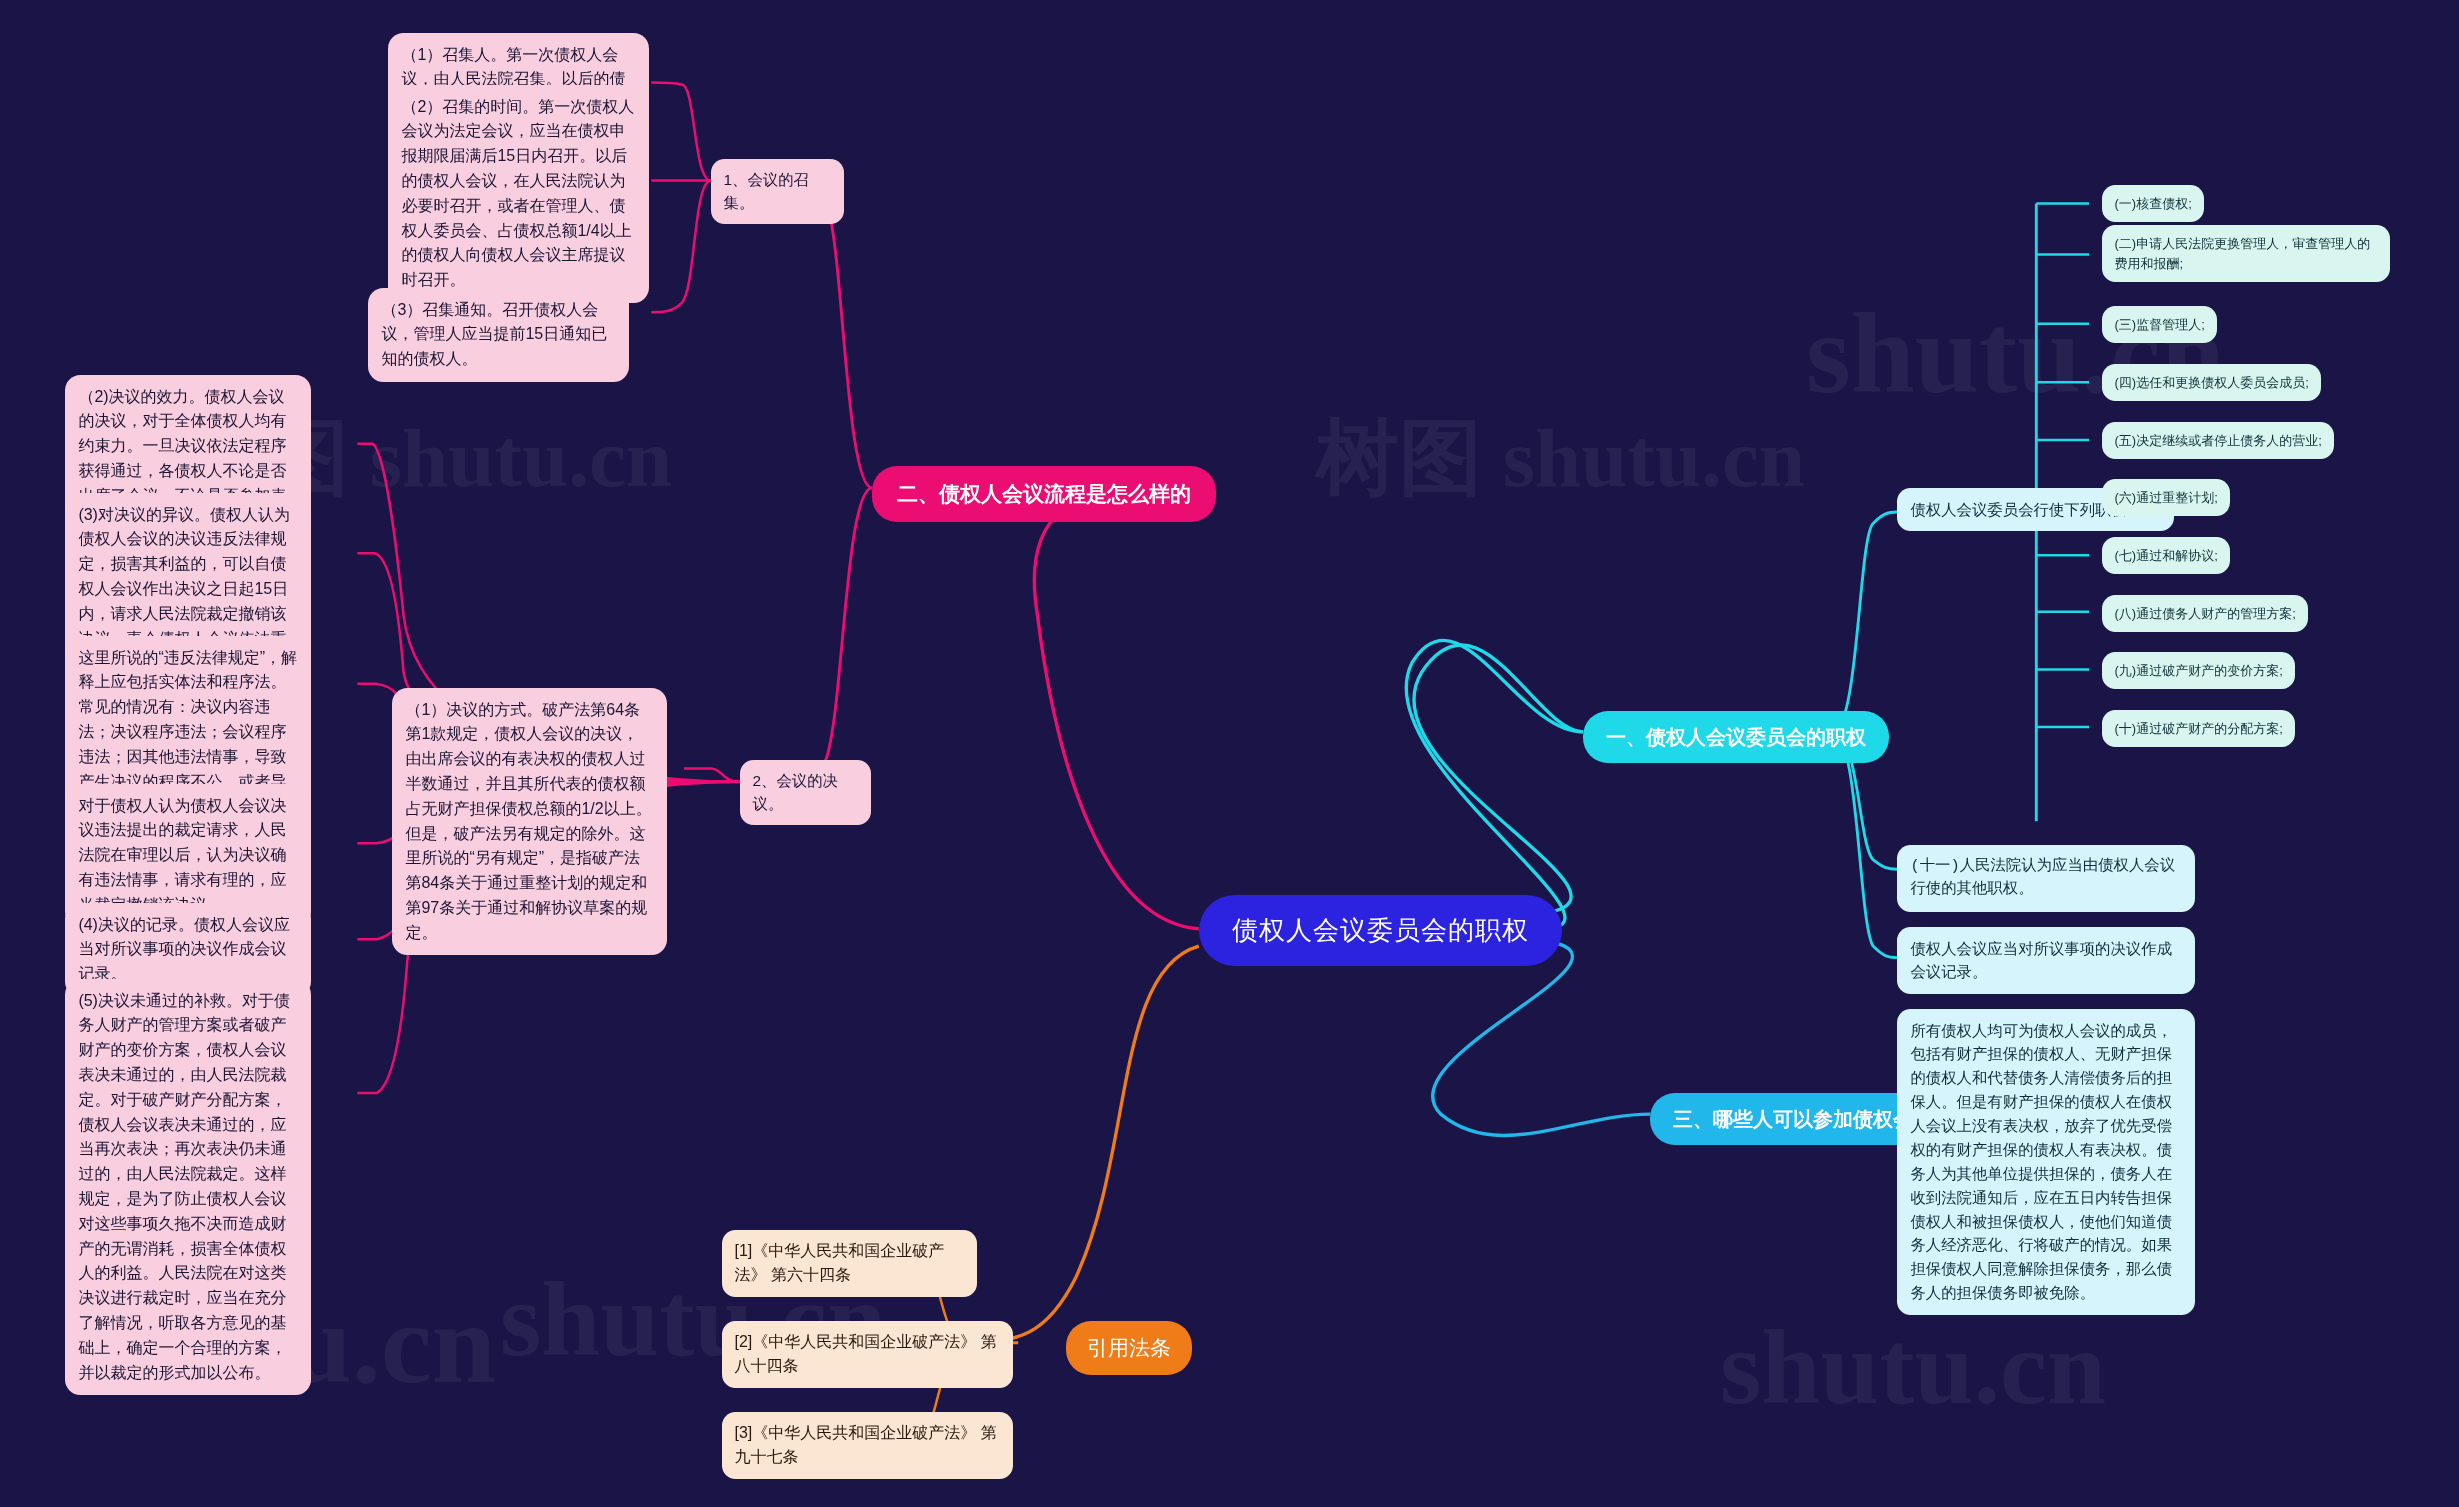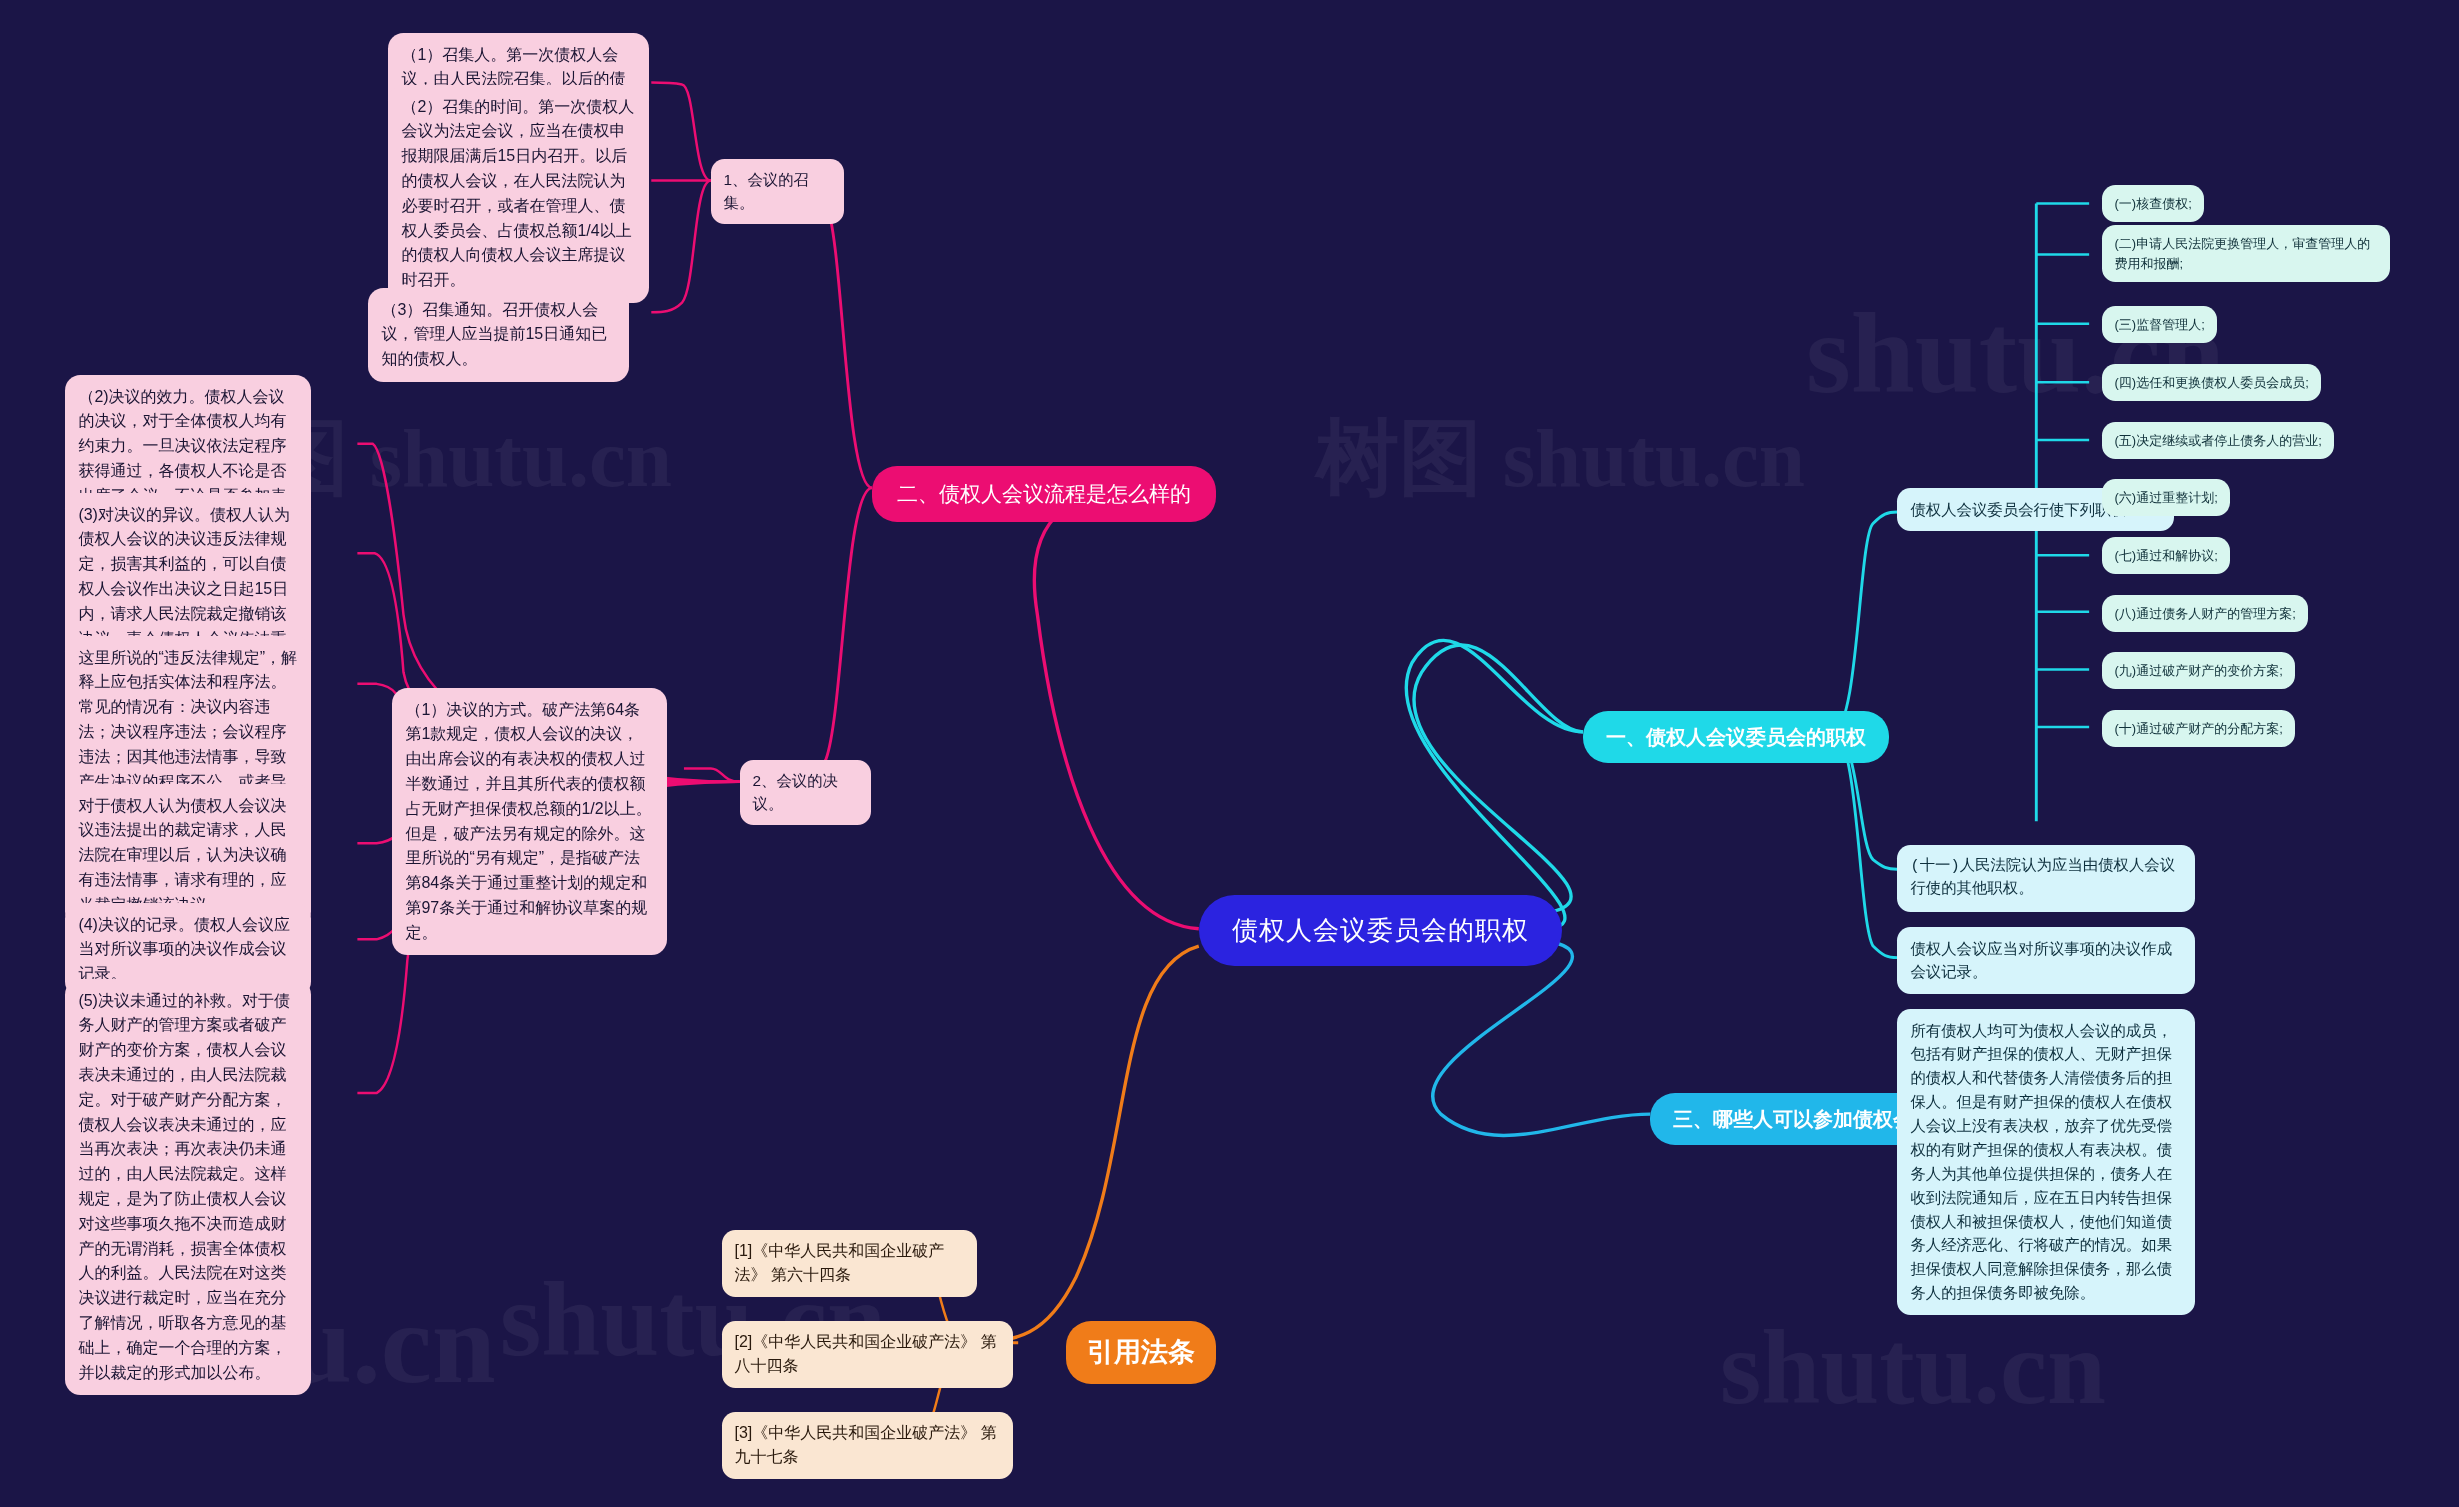--- a/index.html
+++ b/index.html
@@ -45,21 +45,21 @@
     background:#f9cfe0;
     color:#1b1533;
     padding:8.6px 12.5px;
     font-size:15.4px;
     border-radius:13.4px;
   }
   .n-magenta{
     background:#ec0d72;
     color:#ffffff;
     font-size:21px;
-    font-weight:400;
+    font-weight:700;
     padding:11.5px 25px;
     border-radius:25px;
     text-align:right;
     white-space:nowrap;
   }
   
   .n-mint{
     background:#d8f6ef;
     color:#10313a;
     padding:8.6px 12.5px;
@@ -87,22 +87,22 @@
   .n-cream{
     background:#fae6d2;
     color:#2a1a0d;
     padding:8.6px 12.5px;
     font-size:16px;
     border-radius:13.4px;
   }
   .n-orange-pill{
     background:#f07c19;
     color:#ffffff;
-    font-size:27px;
-    font-weight:700;
+    font-size:21px;
+    font-weight:400;
     padding:10.6px 21px;
     border-radius:25px;
     text-align:center;
     white-space:nowrap;
   }
   
   .n-root{
     background:#2b23e0;
     color:#ffffff;
     font-size:26px;

